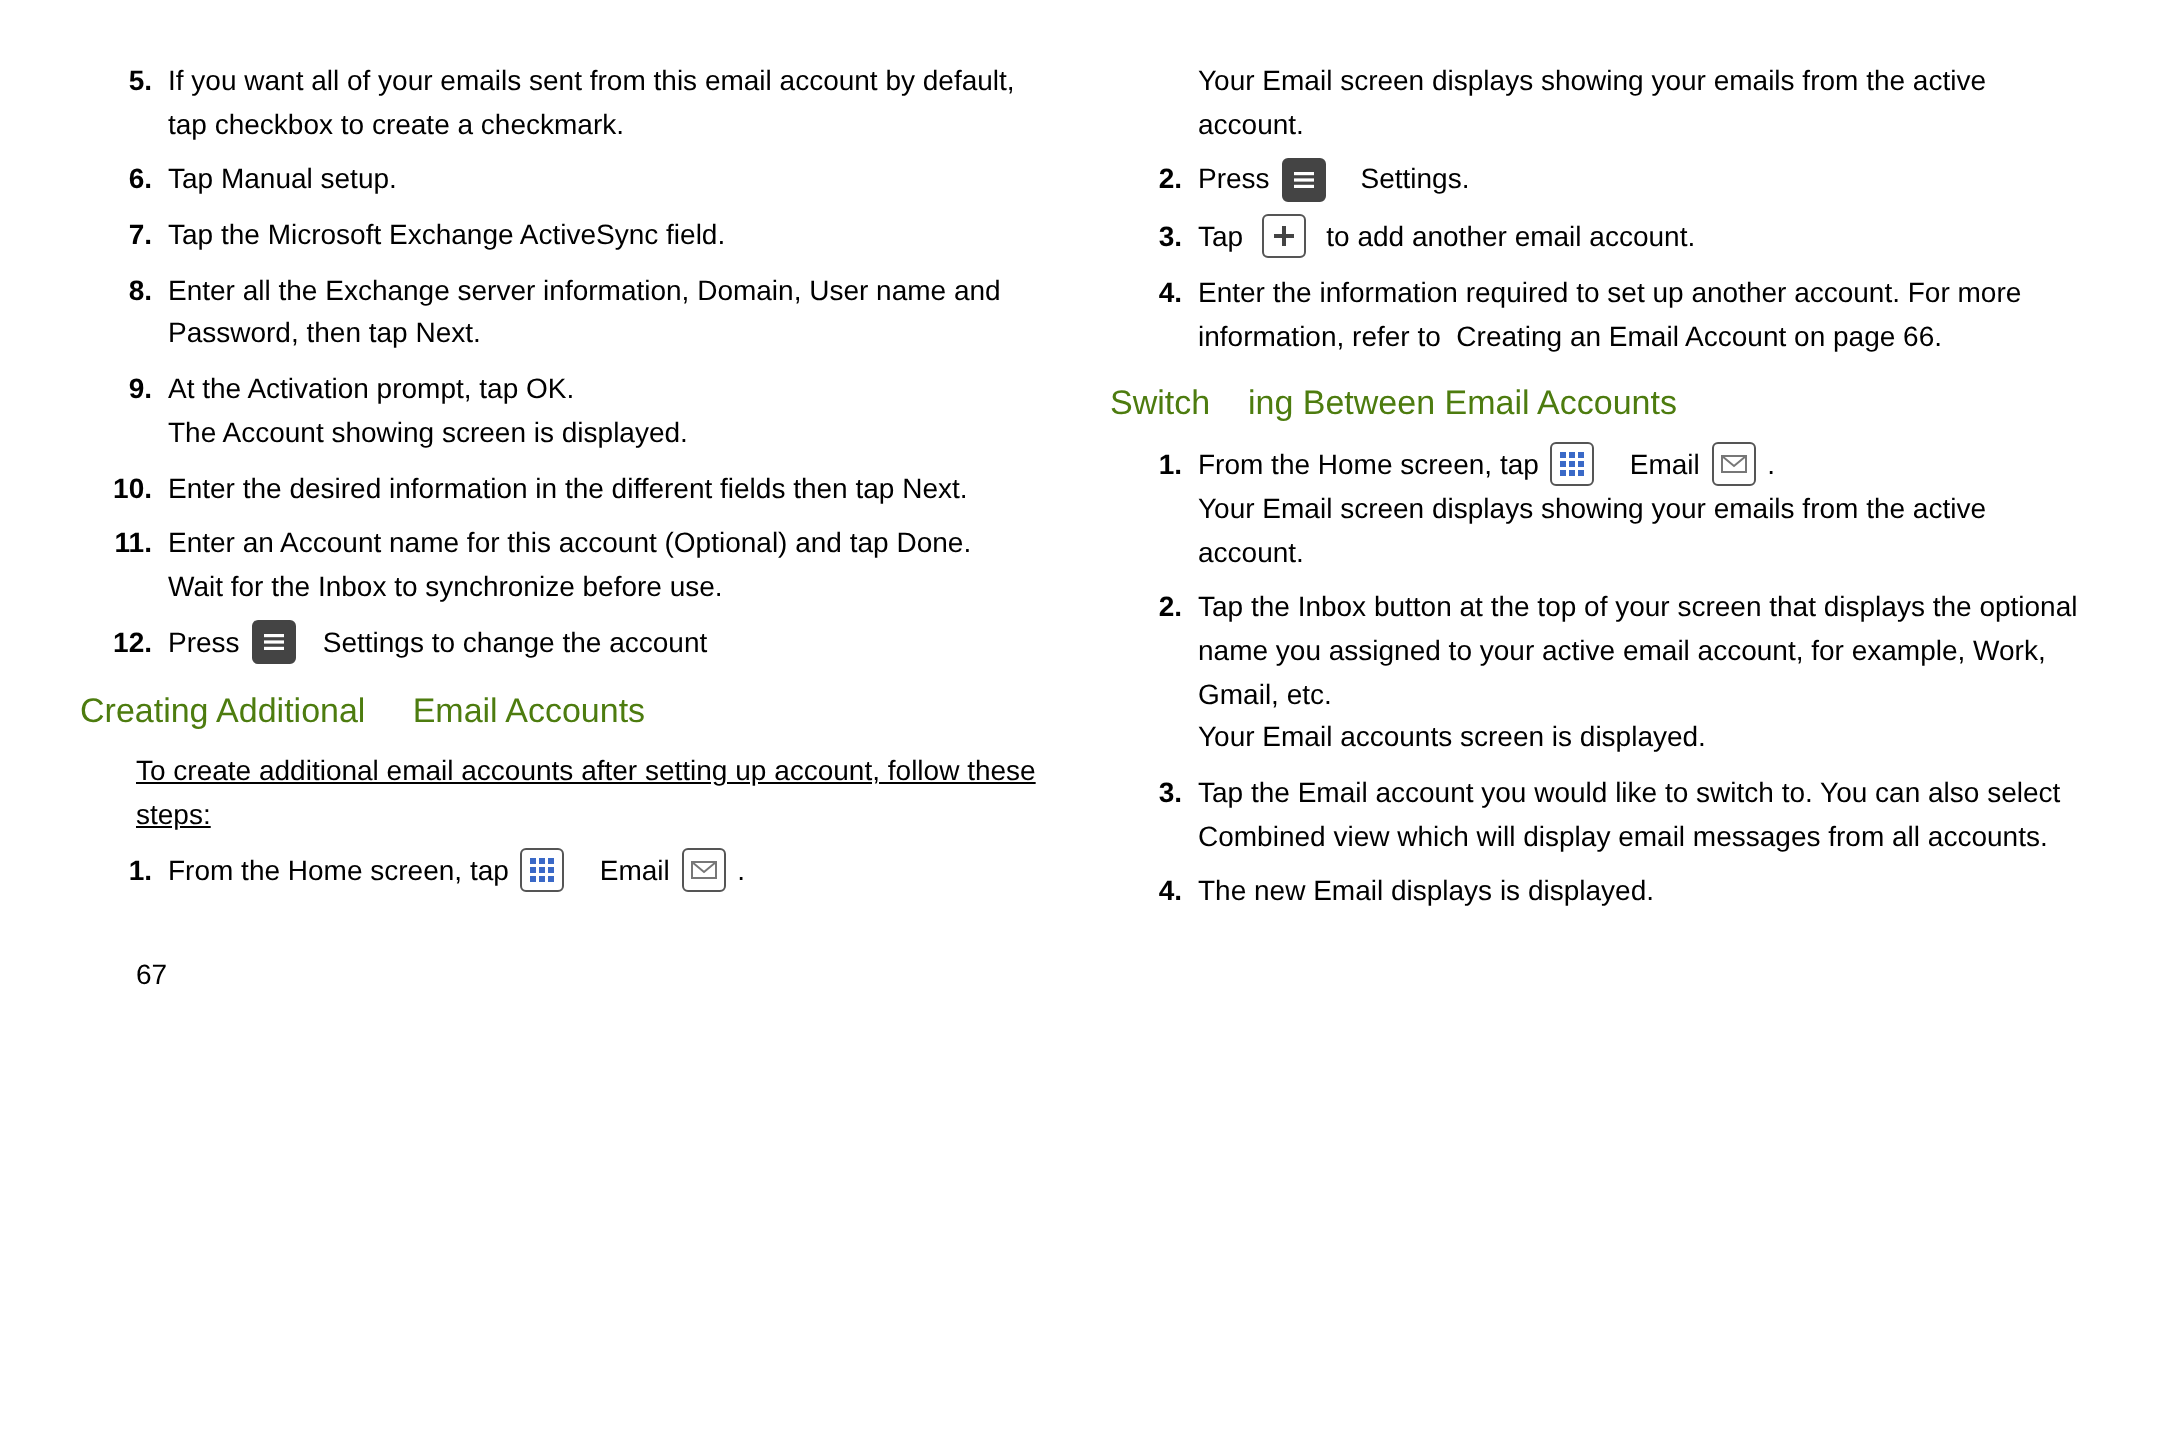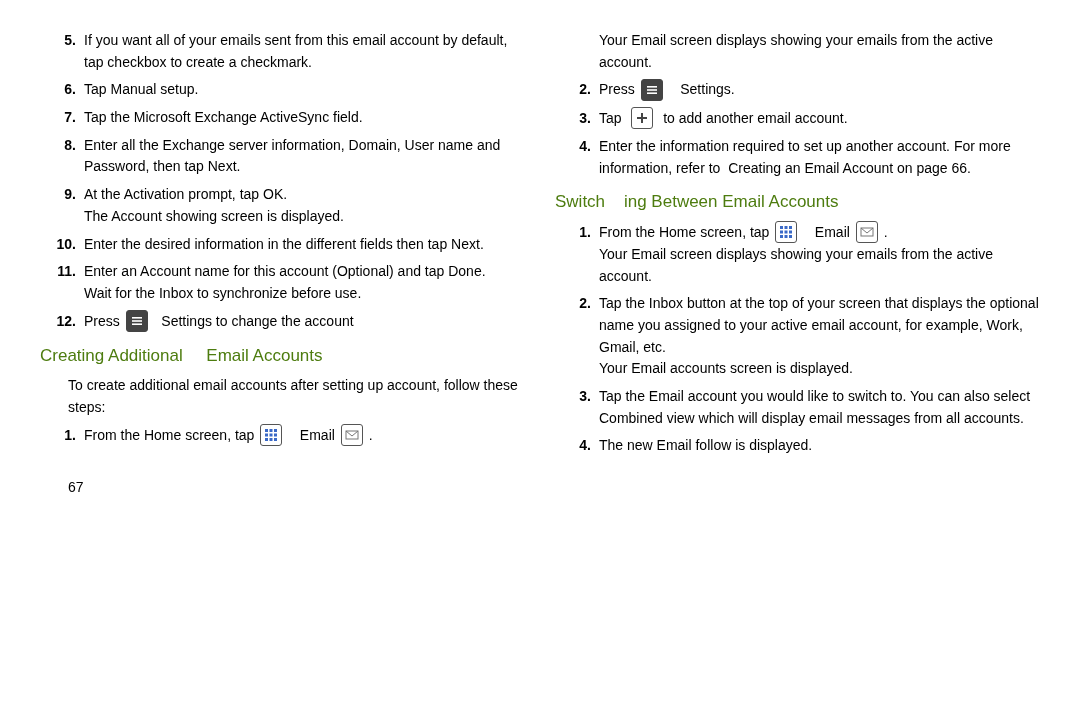--- a/index.html
+++ b/index.html
@@ -44,20 +44,21 @@
     flex: 1;
   }
   .b { font-weight: normal; }
   .section-heading {
     color: #4d7c0f;
     font-size: 17px;
     margin: 10px 0 6px 0;
   }
   .intro {
     margin: 0 0 6px 28px;
+    text-decoration: underline;
   }
   .pagenum {
     margin-top: 30px;
     margin-left: 28px;
     font-size: 14px;
   }
   .icon {
     display: inline-flex;
     align-items: center;
     justify-content: center;
@@ -205,17 +206,17 @@
         <li>
           <div class="num">2.</div>
           <div class="txt">Tap the Inbox button at the top of your screen that displays the optional name you assigned to your active email account, for example, Work, Gmail, etc.<br>Your Email accounts screen is displayed.</div>
         </li>
         <li>
           <div class="num">3.</div>
           <div class="txt">Tap the Email account you would like to switch to. You can also select <span class="b">Combined view</span> which will display email messages from all accounts.</div>
         </li>
         <li>
           <div class="num">4.</div>
-          <div class="txt">The new Email follow is displayed.</div>
+          <div class="txt">The new Email displays is displayed.</div>
         </li>
       </ol>
   </div>
 </div>
 
 </body></html>

